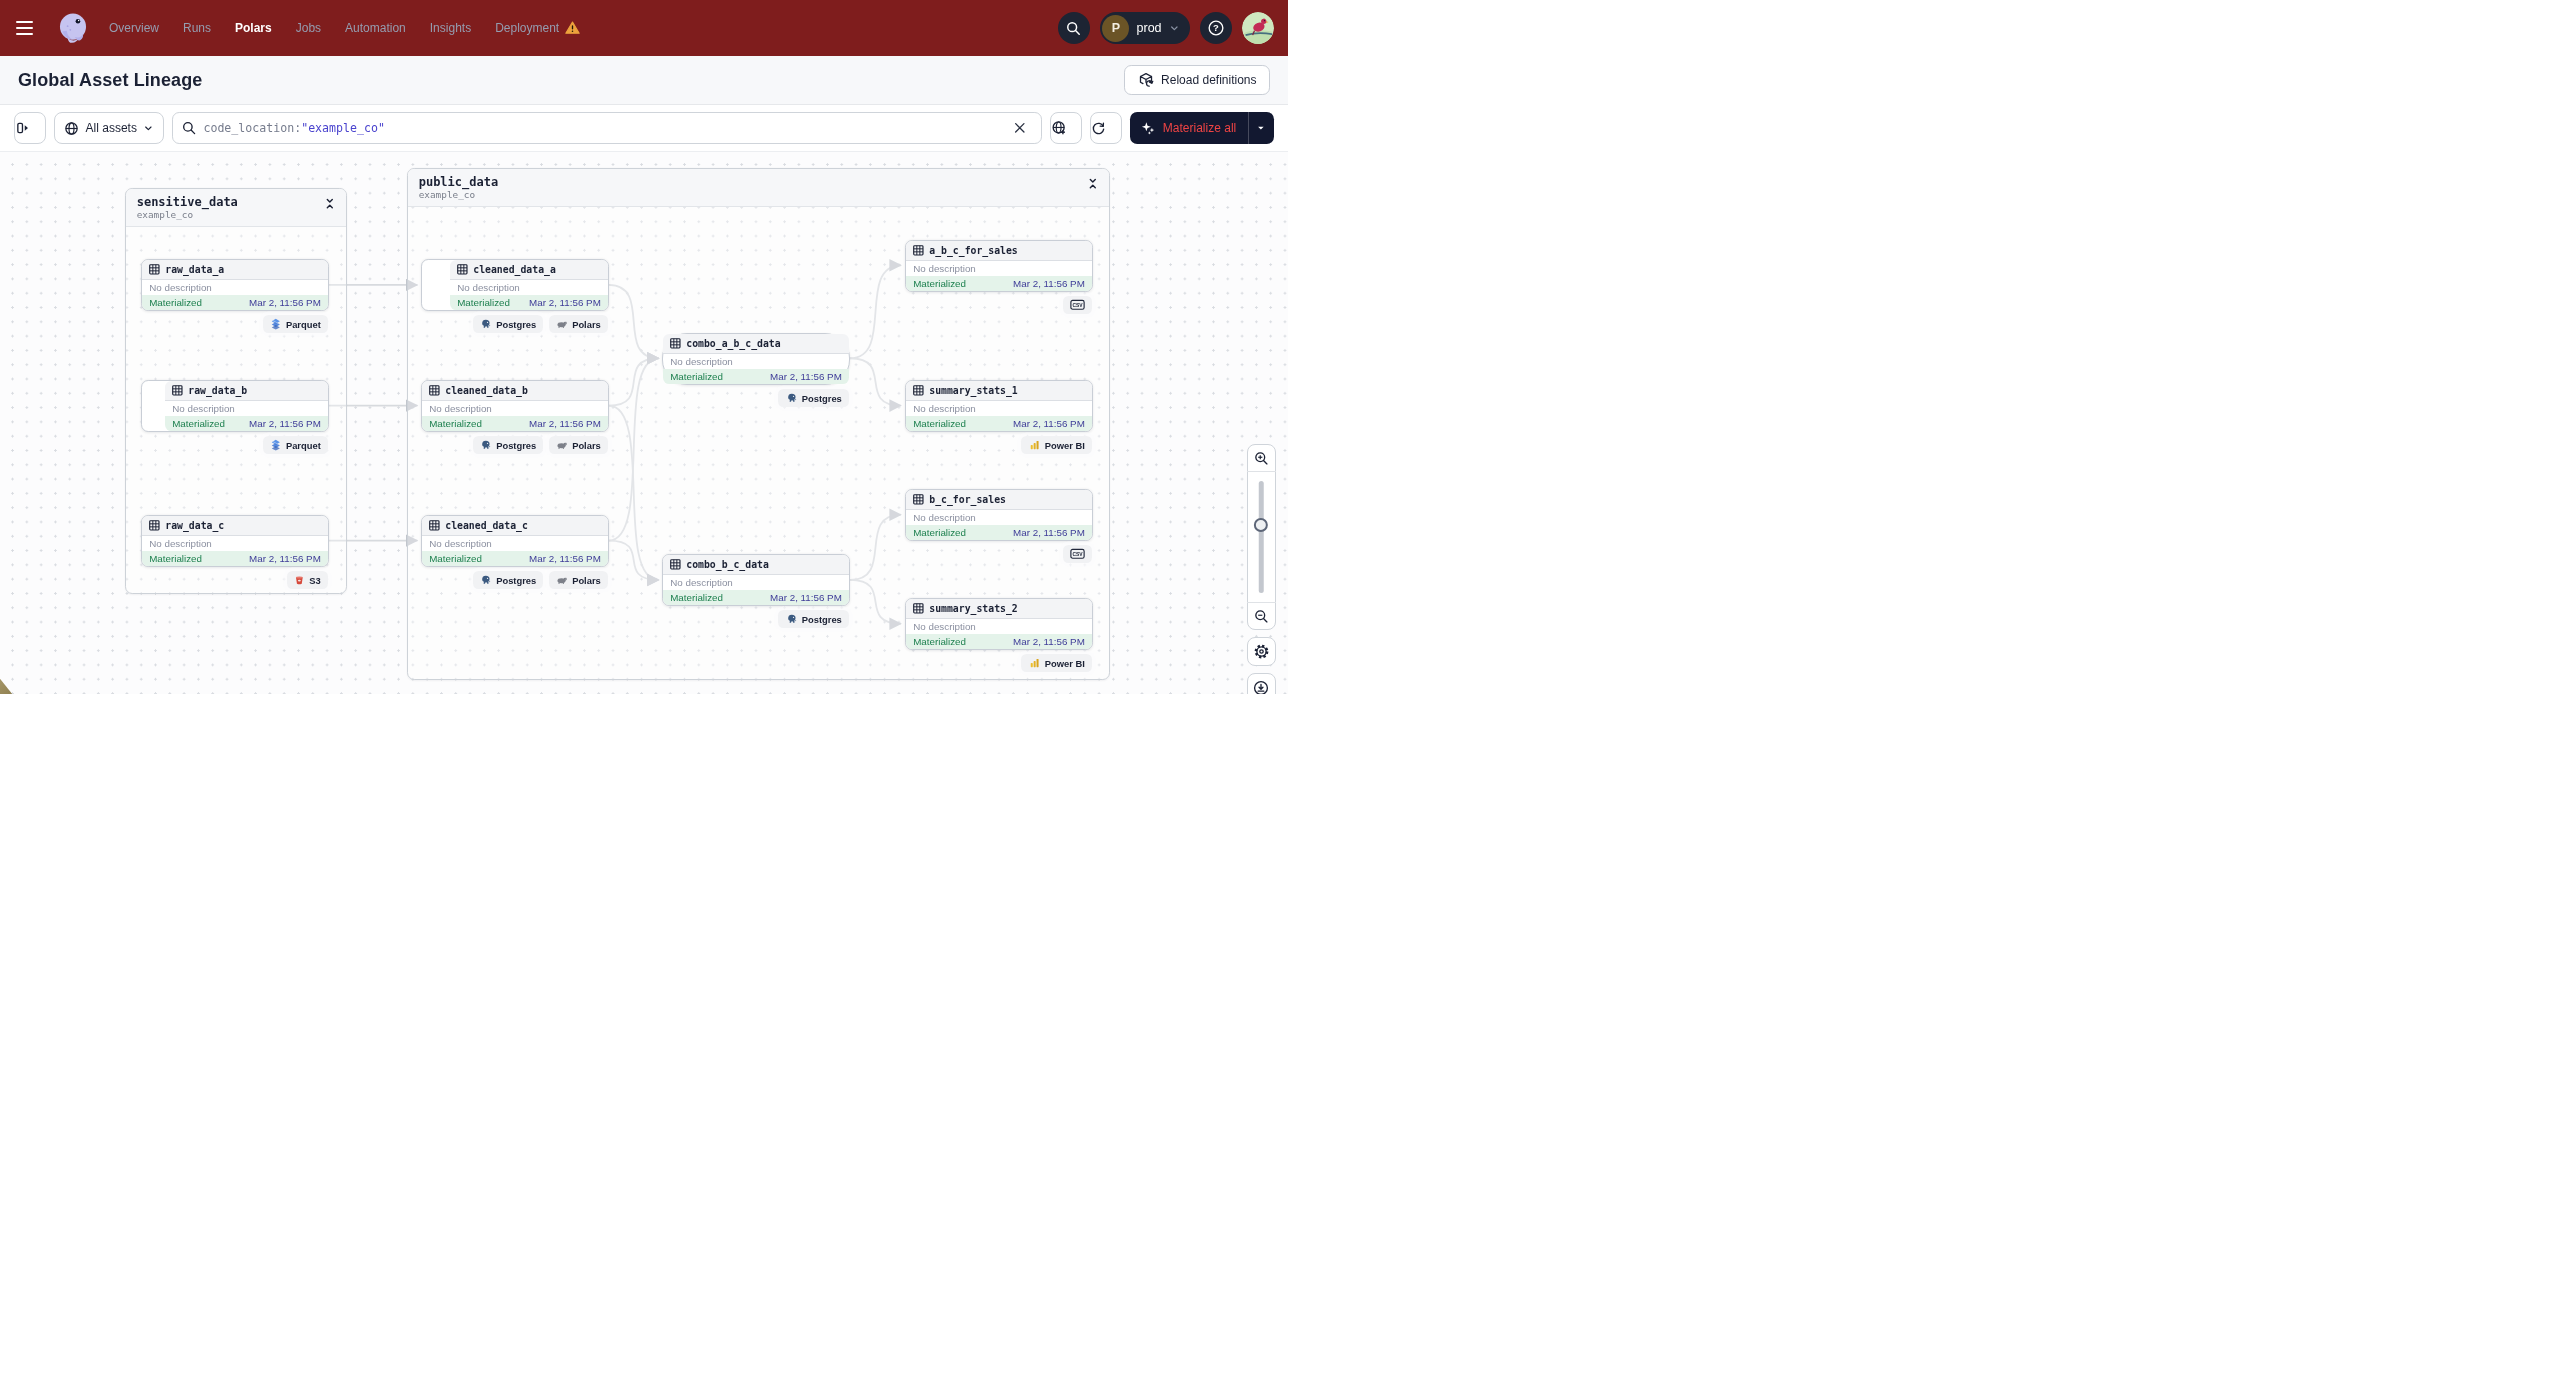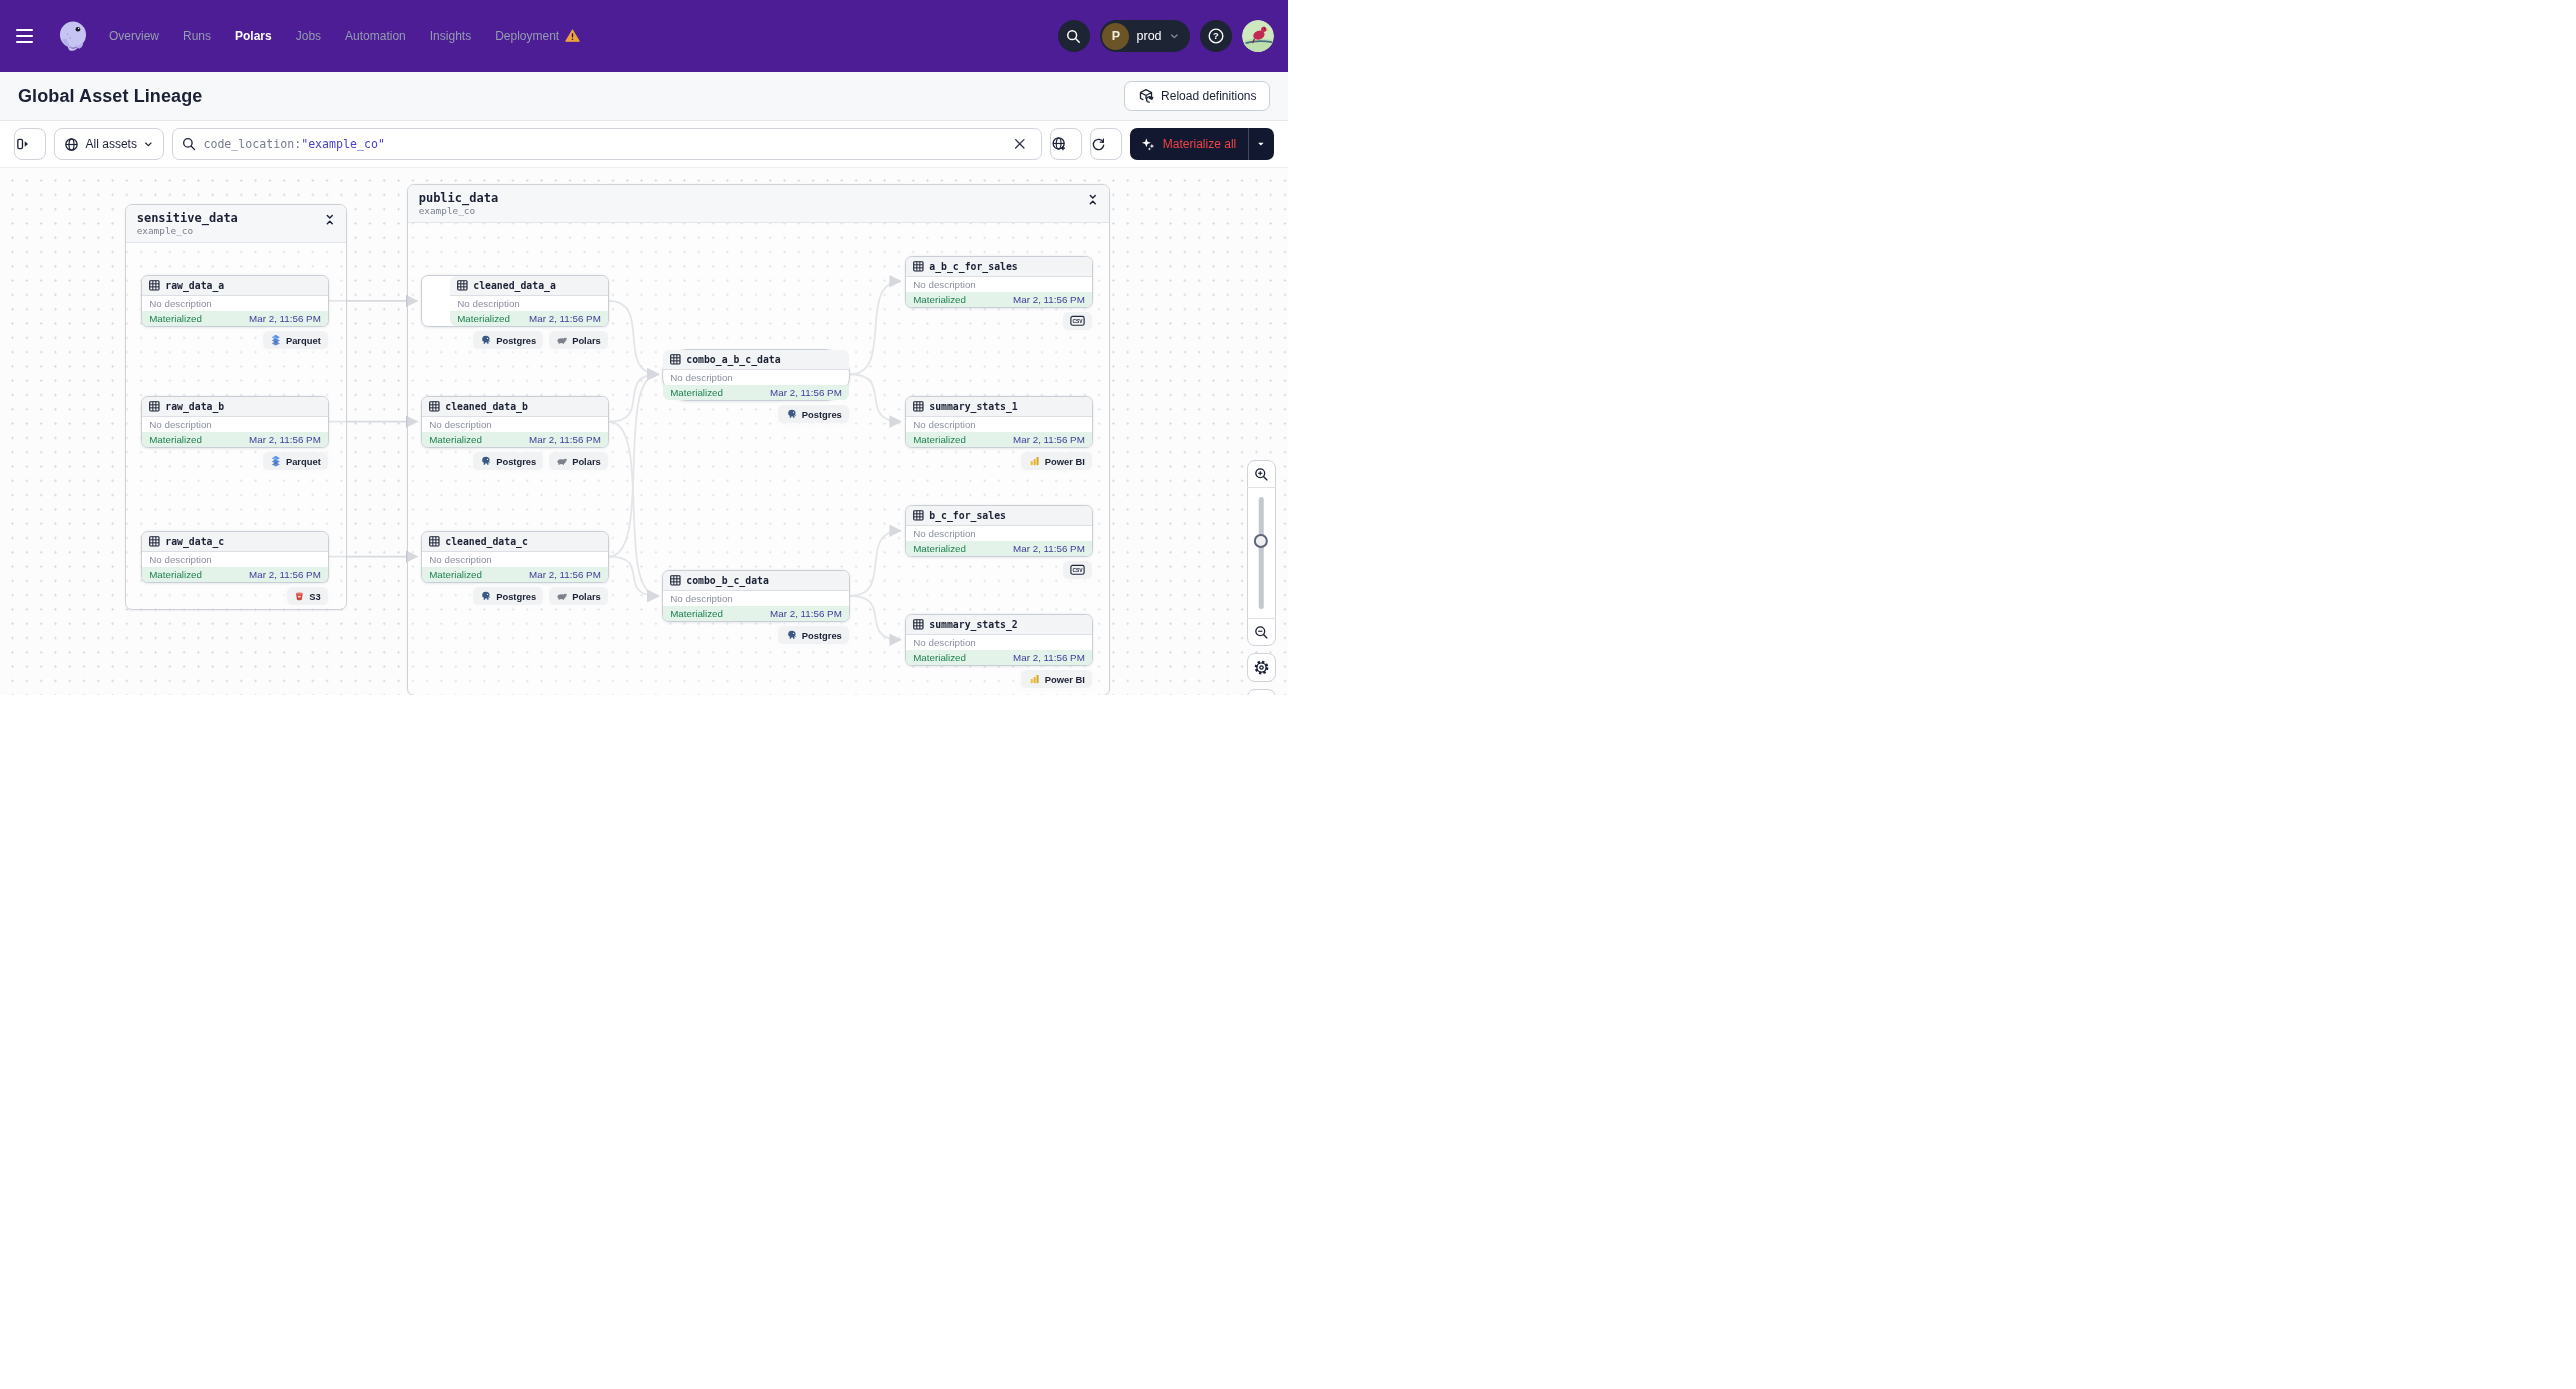--- a/index.html
+++ b/index.html
@@ -1,20 +1,20 @@
 <!DOCTYPE html>
 <html style="font-size:14.3px"><head>
 <meta charset="utf-8">
 <style>
   * { margin:0; padding:0; box-sizing:border-box; }
   html,body { width:1288px; height:695px; overflow:hidden; background:#fff;
     font-family:"Liberation Sans", sans-serif; }
 
   
-  .topnav { height:72px; background:#4c1d95; display:flex; align-items:center; padding:0 14.3px 0 16px; }
+  .topnav { height:56px; background:#7f1d1d; display:flex; align-items:center; padding:0 14.3px 0 16px; }
   .hamburger { width:30px; height:30px; display:flex; flex-direction:column; justify-content:center; gap:3.6px; cursor:pointer; margin-right:9px; }
   .hamburger span { display:block; width:17px; height:2.1px; background:#fff; border-radius:1.8px; }
   .logo { width:36px; height:36px; margin-right:18px; }
   .nav-items { display:flex; align-items:center; gap:24px; }
   .nav-item { font-size:12px; color:#959db0; text-decoration:none; display:flex; align-items:center; gap:6.3px; cursor:pointer; }
   .nav-item.active { color:#ffffff; font-weight:bold; }
   .nav-right { margin-left:auto; display:flex; align-items:center; gap:9.8px; }
   .nav-circle-btn { width:32px; height:32px; border-radius:50%; background:#1d2433; display:flex; align-items:center; justify-content:center; cursor:pointer; }
   .env-pill { height:32px; border-radius:16px; background:#1d2433; display:flex; align-items:center; padding:2.7px 10.7px 2.7px 2.7px; gap:7.2px; cursor:pointer; }
   .env-initial { width:27px; height:27px; border-radius:50%; background:#6b5426; color:#f3ede0; font-size:12.5px; font-weight:bold; display:flex; align-items:center; justify-content:center; }
@@ -315,21 +315,21 @@
                 <path d="M8 1.2 L13.6 4.6 8 8 2.4 4.6 Z" fill="#5b94e8"></path>
                 <path d="M8 5.6 L13.6 9 8 12.4 2.4 9 Z" fill="#3d77d6" opacity="0.85"></path>
                 <path d="M8 9.8 L13.6 13.2 8 16 2.4 13.2 Z" fill="#2c5cb8" opacity="0.7"></path>
                 <line x1="4" y1="3.6" x2="10.8" y2="7.2" stroke="#fff" stroke-width="0.7" opacity="0.8"></line>
               </svg>
             </span>
             <span>Parquet</span>
           </span>
         </div>
       </div>
-      <div class="node" style="left: 141px; top: 228px;">
+      <div class="node" style="left: 141px; top: 228px; padding-left: 23px;">
         <div class="n-head">
        <span style="display:inline-flex">
             <svg width="10.7" height="10.7" viewBox="0 0 12 12">
               <rect x="0.8" y="0.8" width="10.4" height="10.4" rx="1" fill="none" stroke="#1b2134" stroke-width="1.3"></rect>
               <line x1="0.8" y1="4.3" x2="11.2" y2="4.3" stroke="#1b2134" stroke-width="1.1"></line>
               <line x1="0.8" y1="7.7" x2="11.2" y2="7.7" stroke="#1b2134" stroke-width="1.1"></line>
               <line x1="4.3" y1="0.8" x2="4.3" y2="11.2" stroke="#1b2134" stroke-width="1.1"></line>
               <line x1="7.7" y1="0.8" x2="7.7" y2="11.2" stroke="#1b2134" stroke-width="1.1"></line>
             </svg>
           </span>

